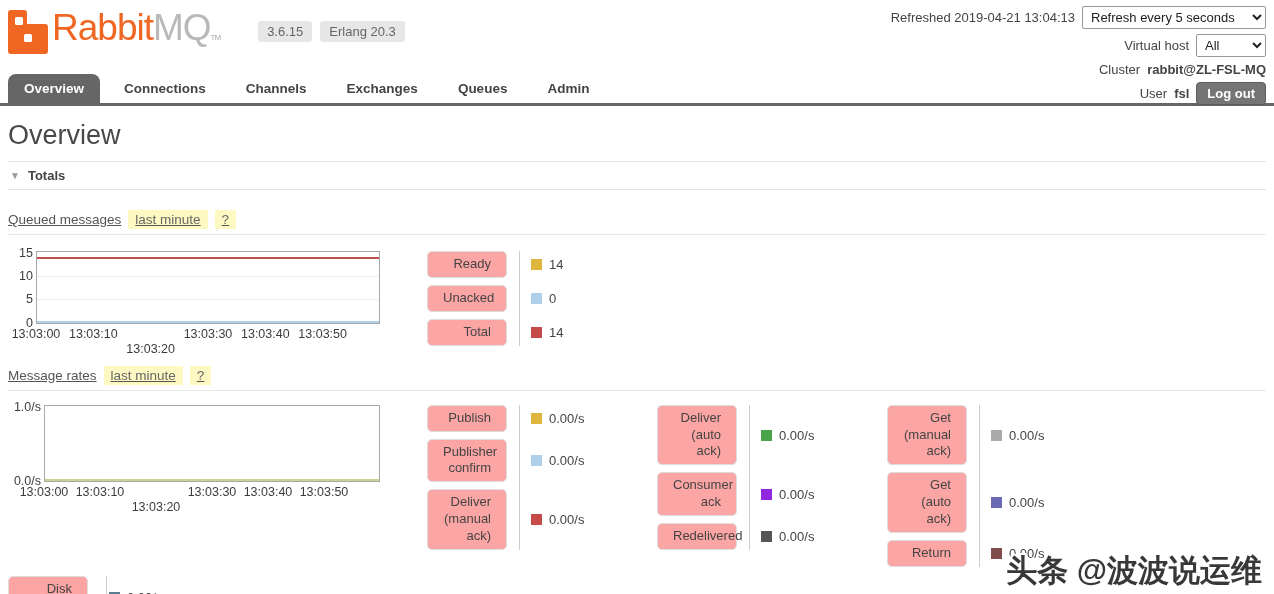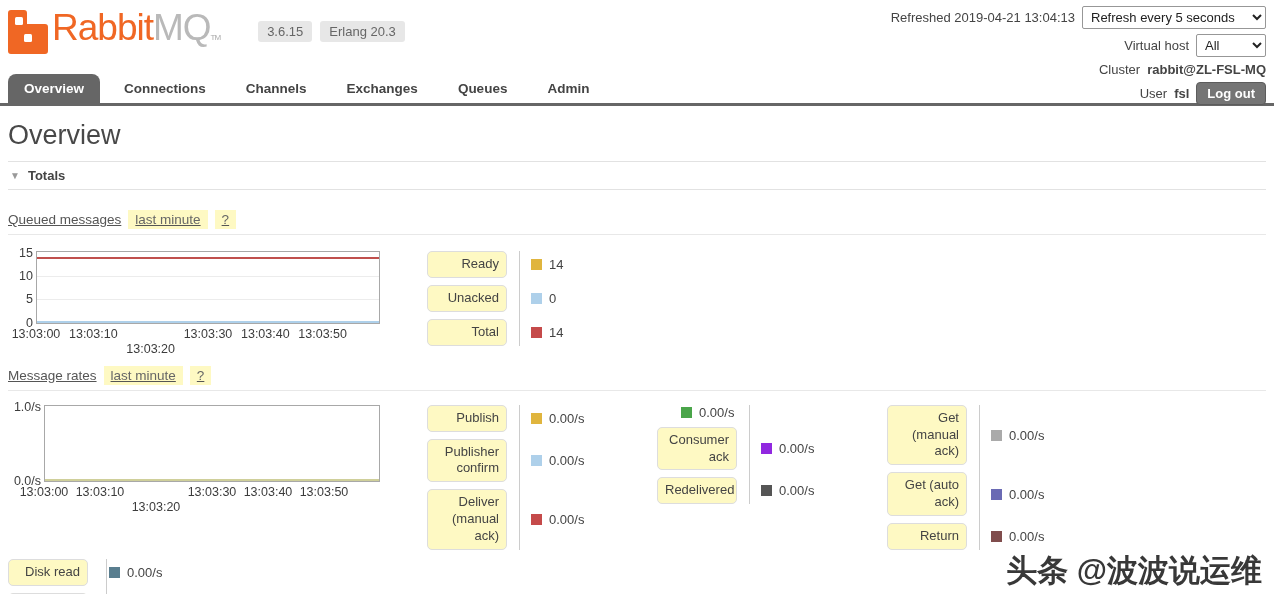--- a/index.html
+++ b/index.html
@@ -48,21 +48,21 @@
   .rt0 { top:-6px; } .rt1 { bottom:-7px; }
   .xlabels { position:relative; margin-left:28px; height:16px; margin-top:3px; }
   .rates-x { margin-left:36px; }
   .xlab { position:absolute; transform:translateX(-50%); font-size:12.5px; color:#3c3c3c; white-space:nowrap; }
   .x0{left:0;} .x1{left:16.667%;} .x2{left:33.333%;margin-top:15px;} .x3{left:50%;} .x4{left:66.667%;} .x5{left:83.333%;}
   
   .legend { position:relative; margin-left:47px; display:flex; flex-direction:column; gap:7px; flex:none; }
   .legend.col2gap { margin-left:30px; }
   .legend .vdiv { position:absolute; left:92px; top:0; bottom:0; width:1px; background:#ccc; }
   .lrow { display:flex; align-items:center; }
-  .lbtn { width:80px; flex:none; border:1px solid #ddd; border-radius:5px; background:#fef9c3; padding:4px 7px; text-align:right; color:#444; line-height:1.3; cursor:pointer; }
+  .lbtn { width:80px; flex:none; border:1px solid #ddd; border-radius:5px; background:#fca5a5; padding:4px 15px; text-align:right; color:#444; line-height:1.3; cursor:pointer; }
   .lval { margin-left:24px; display:flex; align-items:center; gap:7px; color:#444; }
   .swatch { width:11px; height:11px; flex:none; }
   .rates-legends { display:flex; align-items:flex-start; }
   .rates-legends .legend { width:200px; }
   
   .disk-legend { margin-left:0; margin-top:9px; }
   .disk-legend .lbtn { width:80px; }
   .disk-legend .vdiv { left:98px; }
   .disk-legend .lval { margin-left:21px; }
   
@@ -231,20 +231,21 @@
           <div class="lval">
               <span class="swatch" style="background-color: rgb(197, 74, 74);"></span>
               <span>0.00/s</span>
             </div>
         </div>
       </div>
 
       <div class="legend col2gap">
         <div class="vdiv"></div>
         <div class="lrow">
+          <div class="lbtn">Deliver (auto ack)</div>
           <div class="lval">
               <span class="swatch" style="background-color: rgb(74, 165, 74);"></span>
               <span>0.00/s</span>
             </div>
         </div>
         <div class="lrow">
           <div class="lbtn">Consumer ack</div>
           <div class="lval">
               <span class="swatch" style="background-color: rgb(145, 40, 224);"></span>
               <span>0.00/s</span>

